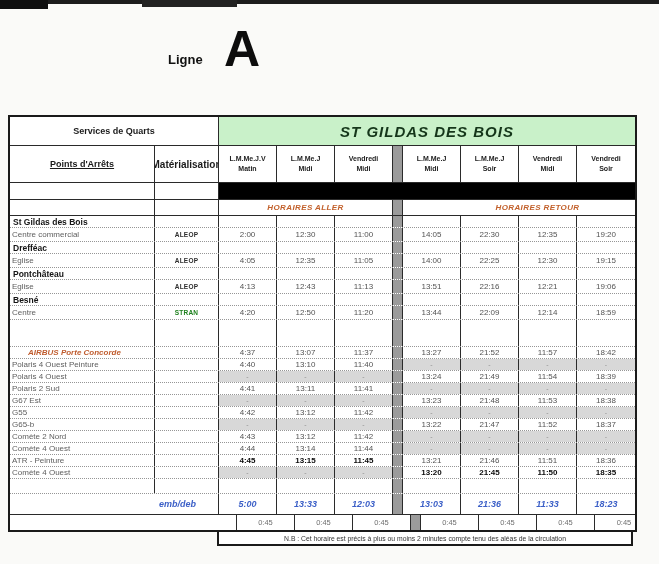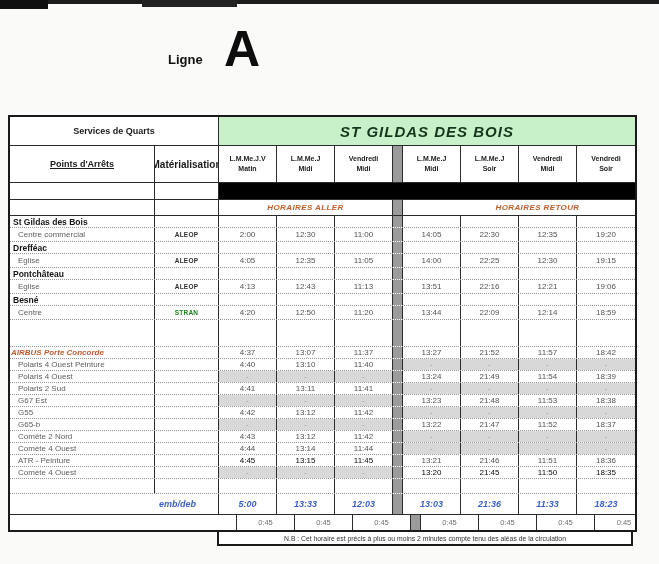--- a/index.html
+++ b/index.html
@@ -51,28 +51,28 @@
   
   .sep{background:#9b9b9b;border-right:1px solid #2b2b2b;}
   
   .r-city{height:11px;}
   .r-stop{height:11px;}
   #rows > .row:nth-child(-n+8).r-stop{height:13px;}
   .r-spacer{height:26px;}
   .r-spacer-s{height:14px;}
   .r-emb{height:20px;border-bottom:1px solid #2a2a2a;}
   .r-dur{height:15px;border-bottom:none;padding-left:18px;}
-  .name{justify-content:flex-start;padding-left:8px;font-size:8px;color:#5e5e5e;}
+  .name{justify-content:flex-start;padding-left:2px;font-size:8px;color:#5e5e5e;}
   .name.city{padding-left:3px;font-weight:bold;color:#141414;font-size:8.5px;}
-  .name.airbus{padding-left:1px;font-weight:bold;font-style:italic;color:#bf5b2d;font-size:8px;}
+  .name.airbus{padding-left:18px;font-weight:bold;font-style:italic;color:#bf5b2d;font-size:8px;}
   .mat{font-size:6.5px;font-weight:bold;color:#2e2e2e;letter-spacing:.2px;}
   .mat.stran{color:#1d801d;}
   .time{font-size:8px;color:#535353;}
   .time.off{background:#d8d8d8;color:#8f8f8f;font-size:7px;}
-  .time.bold-time{font-weight:normal;color:#0a0a0a;}
+  .time.bold-time{font-weight:bold;color:#0a0a0a;}
   .emb-label{justify-content:flex-end;padding-right:22px;grid-column:1/3;
              color:#3b5fc7;font-weight:bold;font-style:italic;font-size:9px;}
   .emb-time{color:#3b5fc7;font-weight:bold;font-style:italic;font-size:9px;}
   .dur{font-size:7.5px;color:#6f6f6f;}
   
   .note{
     box-sizing:border-box;margin-left:209px;width:416px;height:14px;
     border:2px solid #1a1a1a;border-top:none;background:#fff;
     display:flex;align-items:center;justify-content:center;
     font-size:6.8px;color:#333;

